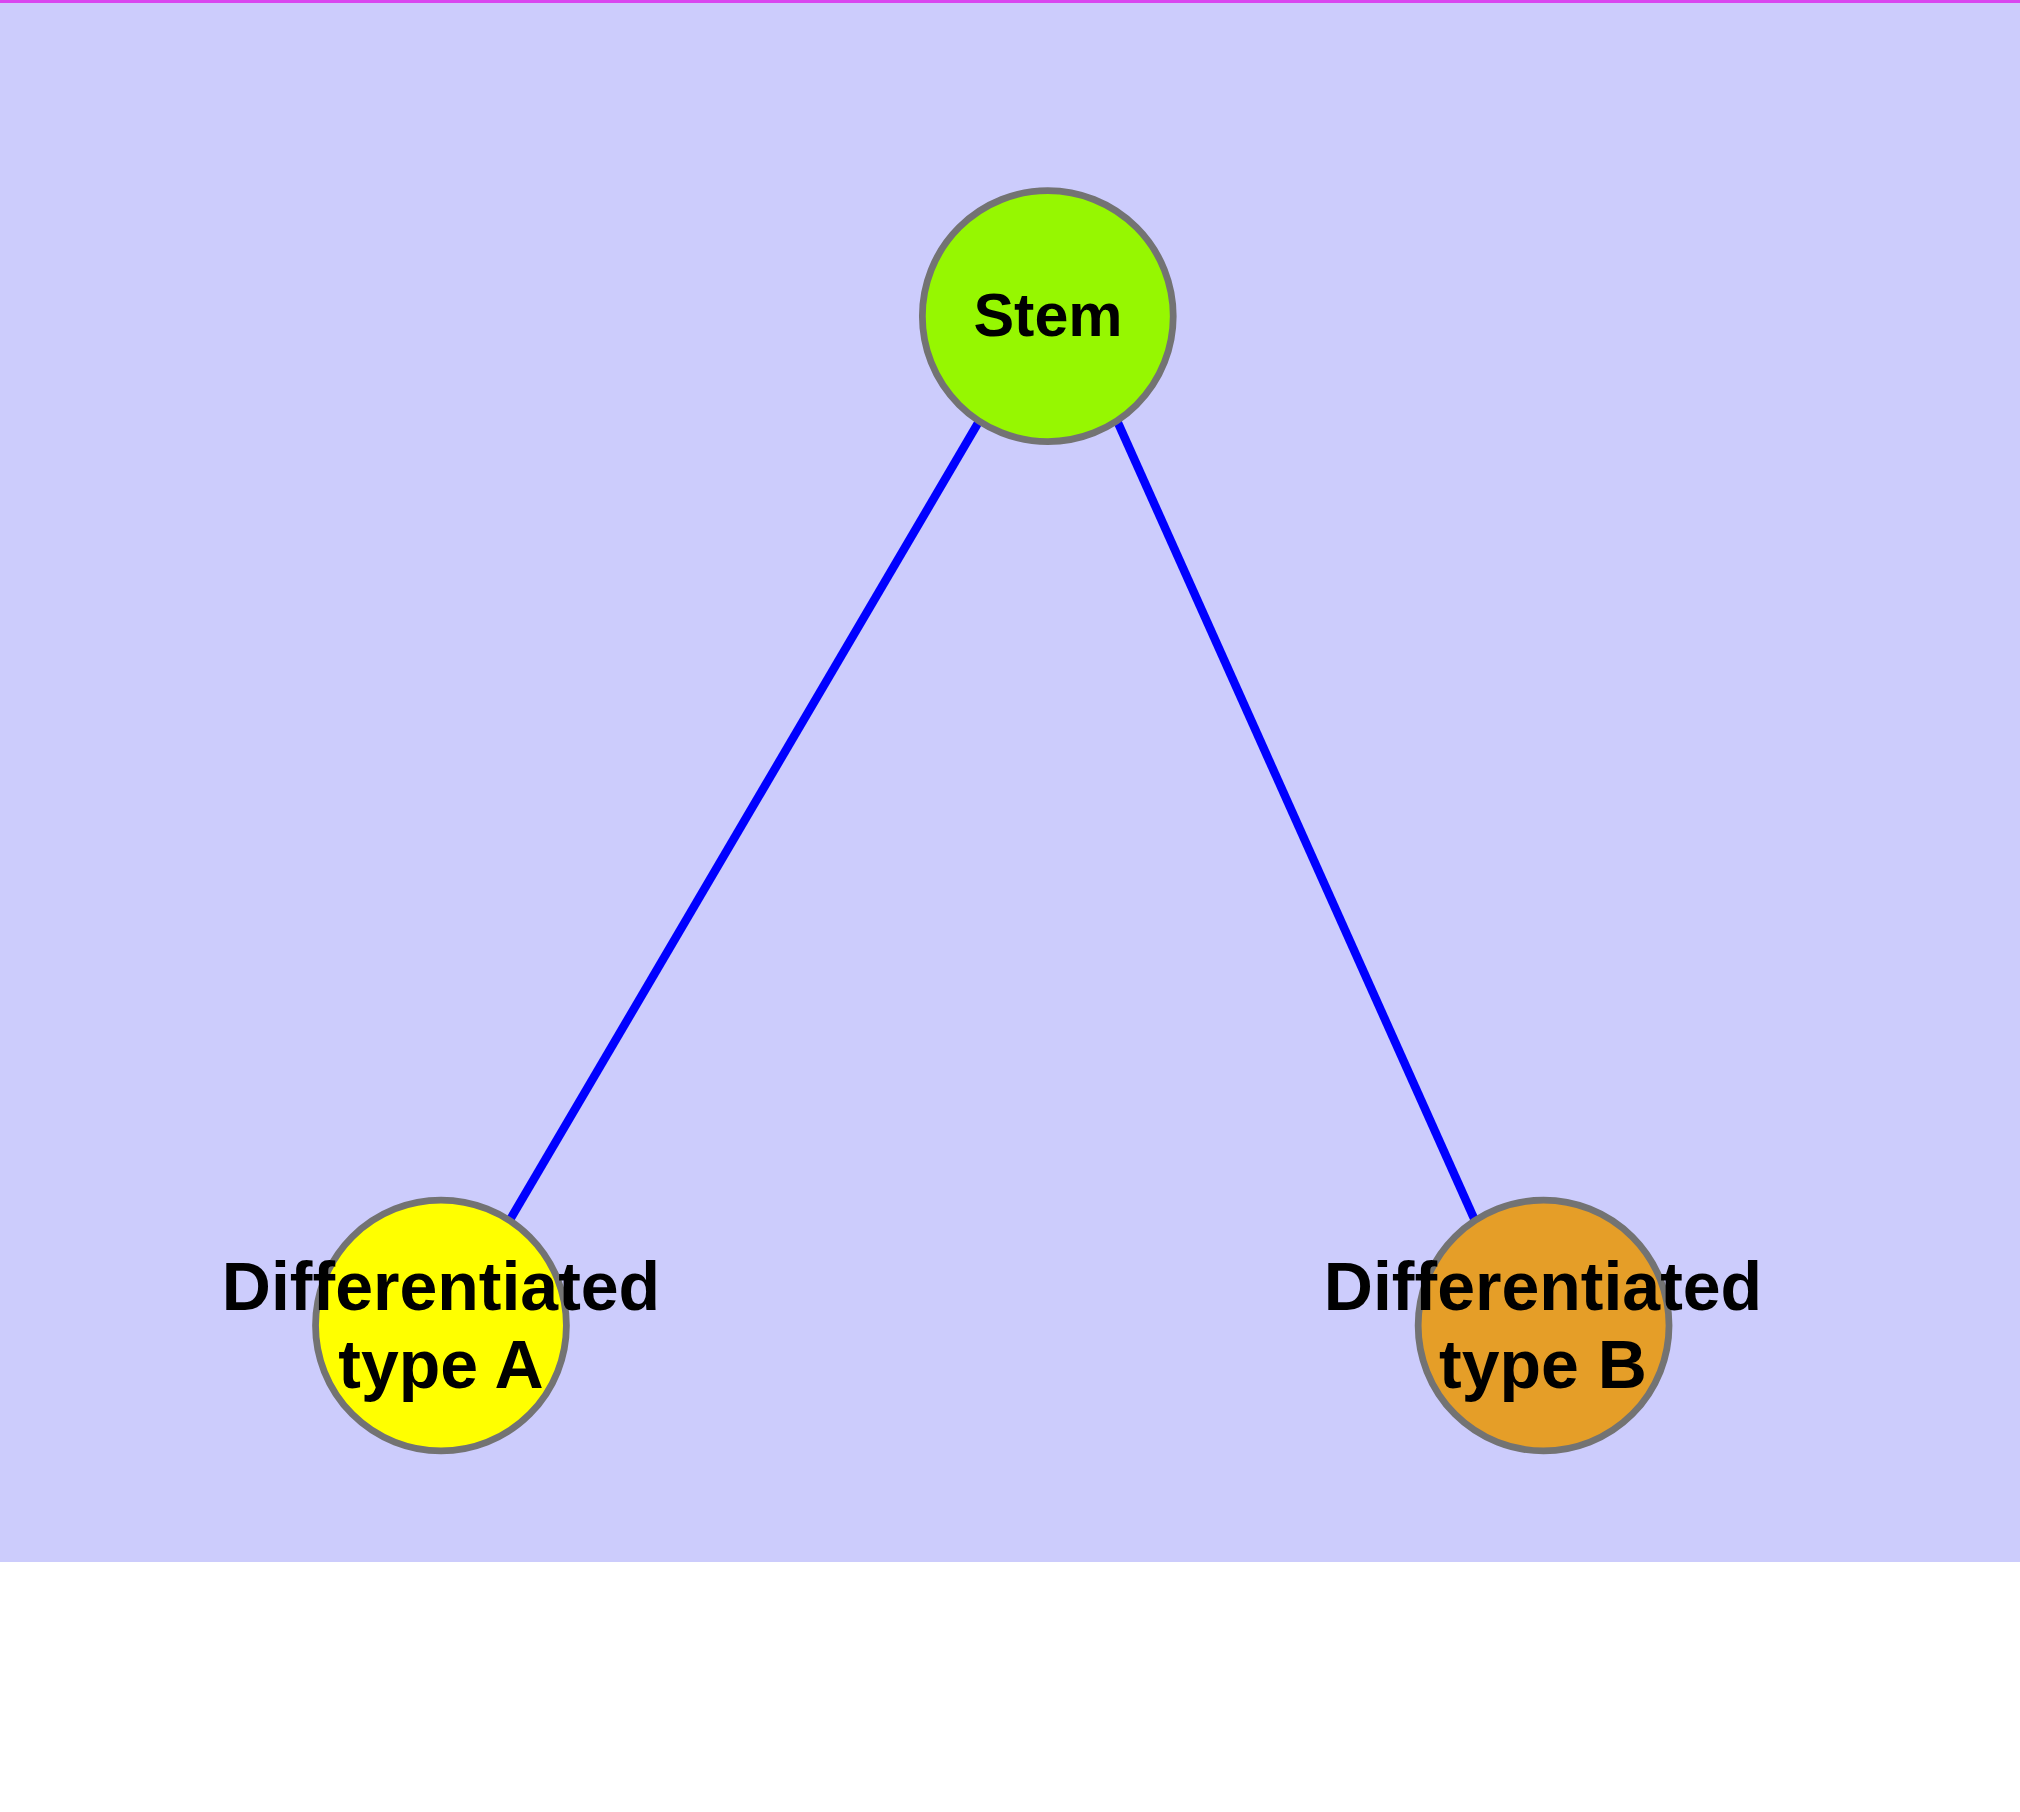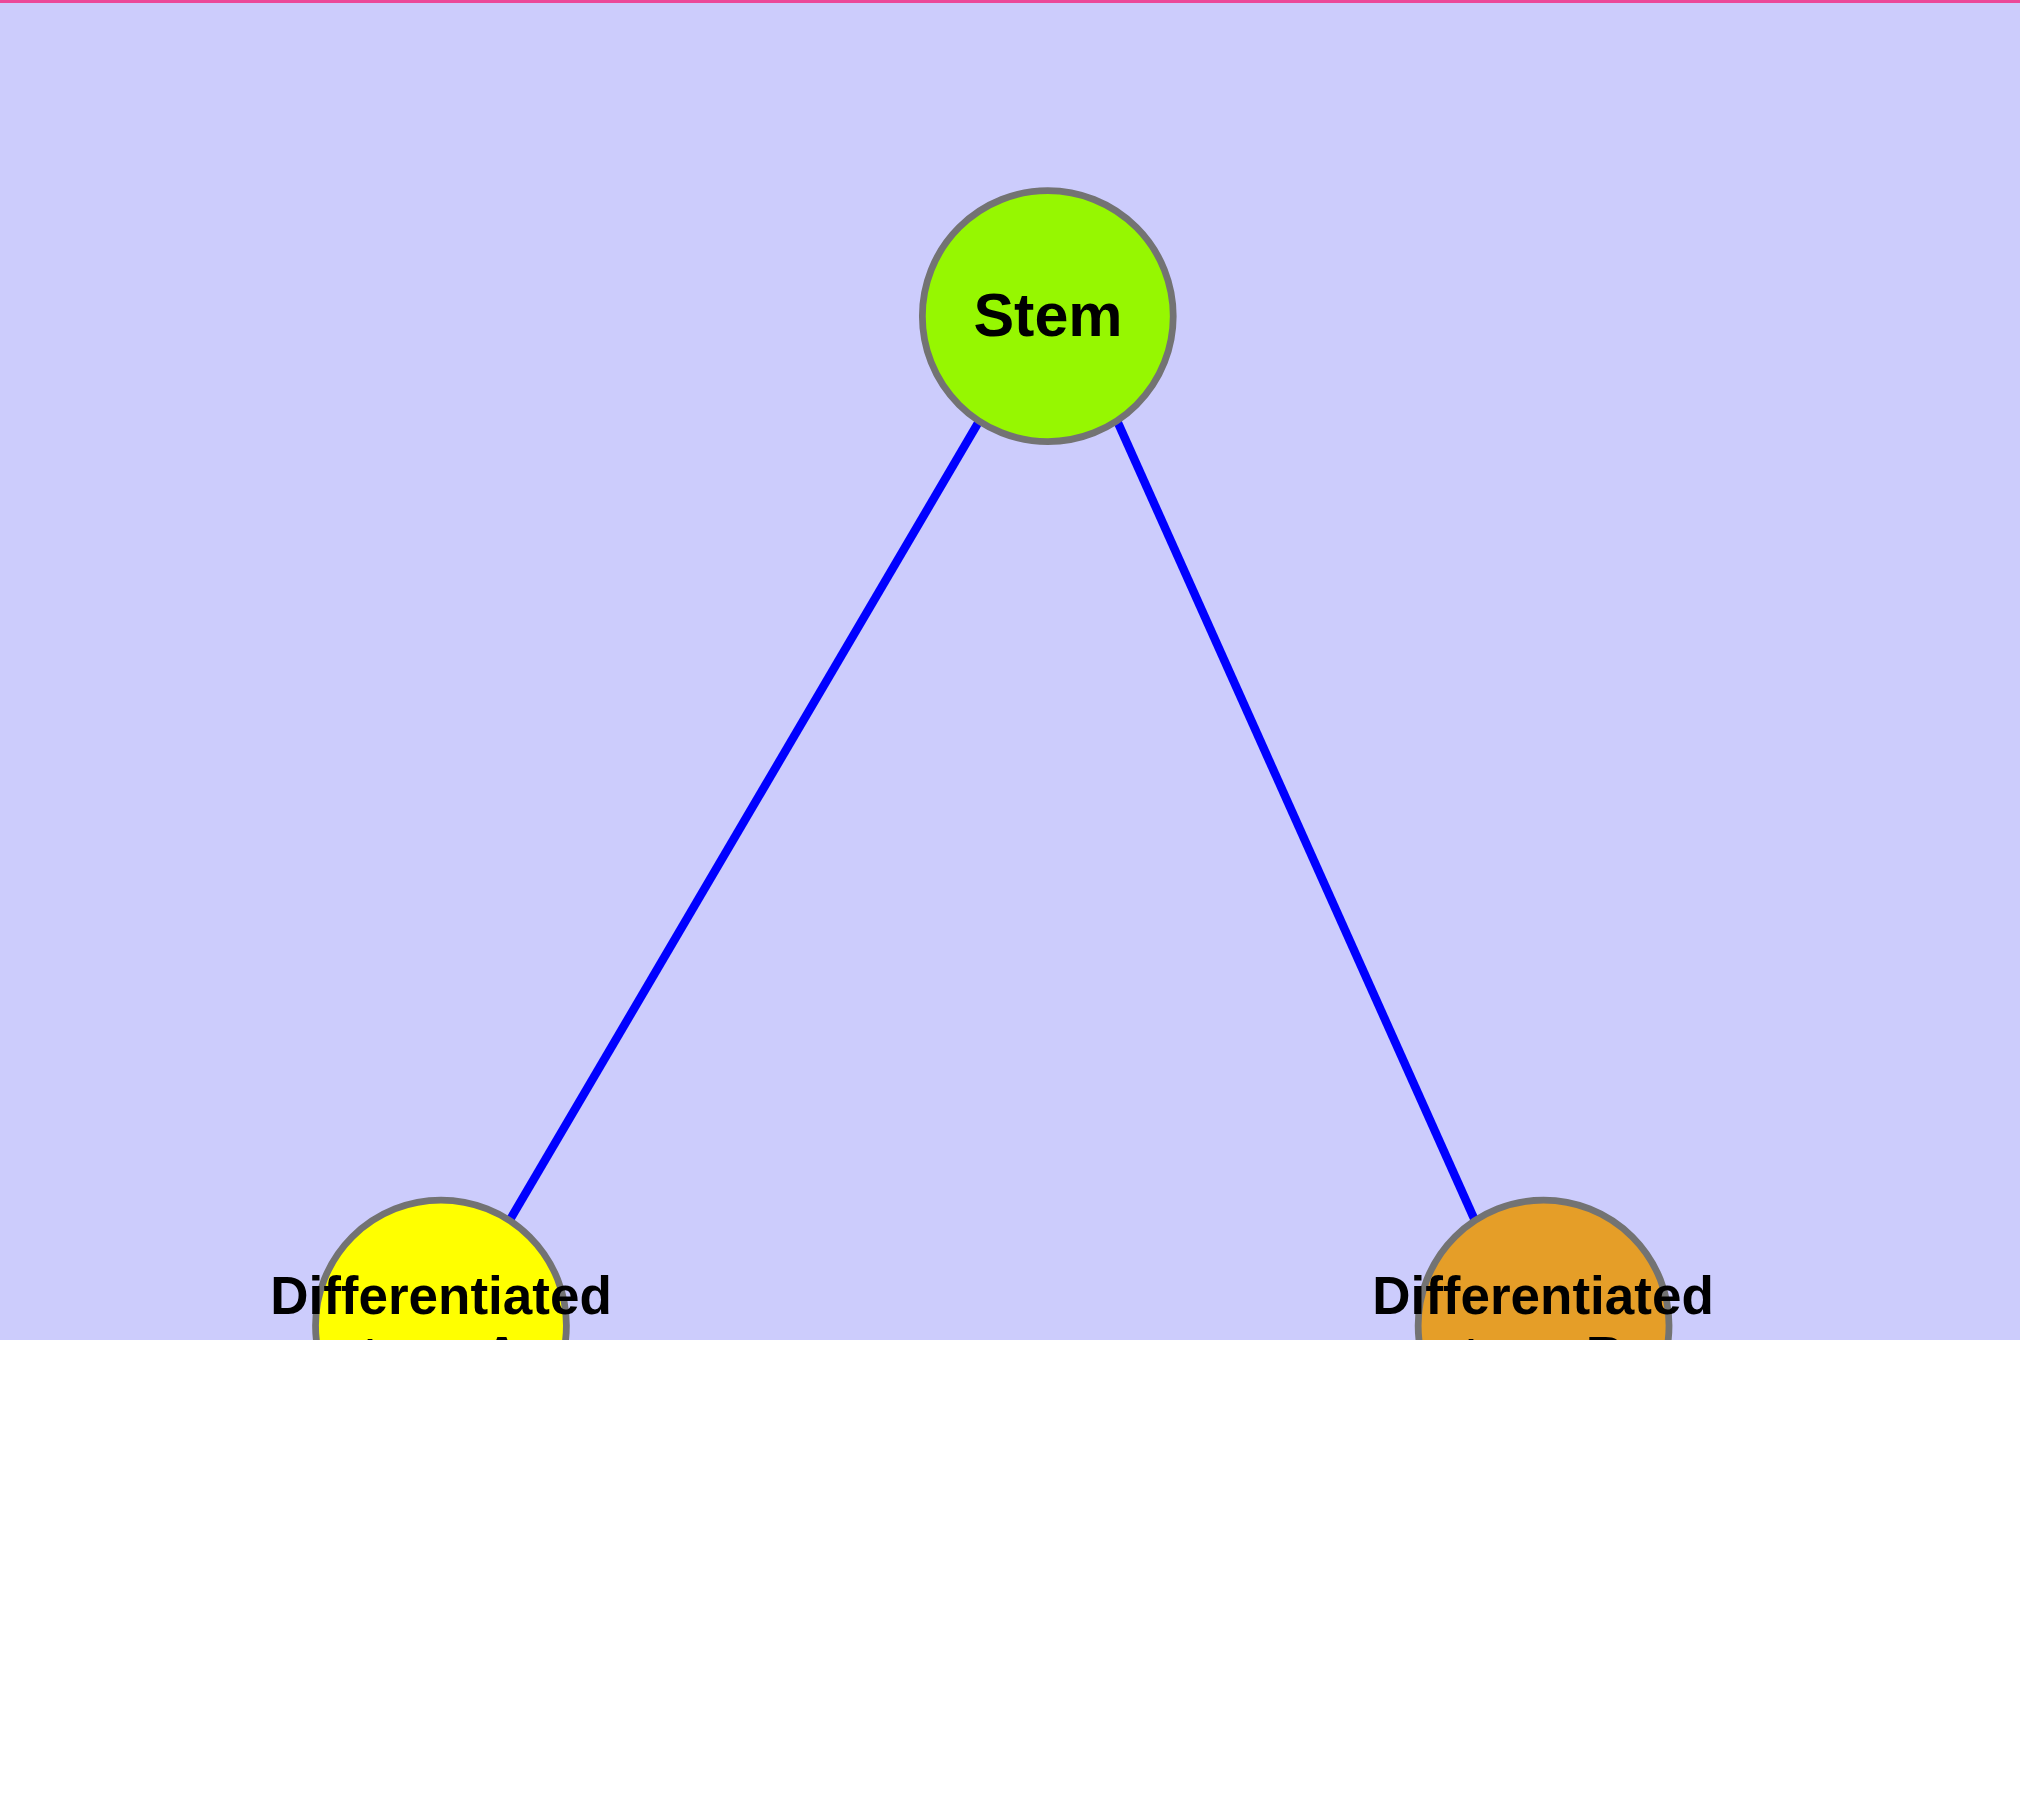--- a/index.html
+++ b/index.html
@@ -7,23 +7,23 @@
     margin: 0;
     padding: 0;
     background: #ffffff;
   }
   body {
     font-family: "Liberation Sans", sans-serif;
   }
   #canvas {
     position: relative;
     width: 2021px;
-    height: 1340px;
+    height: 1562px;
     overflow: hidden;
-    background: #ec4899;
+    background: #d946ef;
   }
   #bg-plane {
     position: absolute;
     left: 0;
     top: 3.4px;
     width: 2021px;
     height: 1809px;
     background: #ccccfc;
   }
   #graph-svg {
@@ -51,21 +51,21 @@
     text-align: center;
     white-space: pre;
     line-height: 1.14;
     pointer-events: none;
     transform: translate(-50%, -50%);
   }
   .node-label.root-label {
     font-size: 61px;
   }
   .node-label.leaf-label {
-    font-size: 53px;
+    font-size: 68px;
   }
 </style>
 </head>
 <body>
 
 <div id="canvas">
 
   <div id="bg-plane"></div>
 
   <svg id="graph-svg" viewBox="0 0 2384 2138" xmlns="http://www.w3.org/2000/svg">

